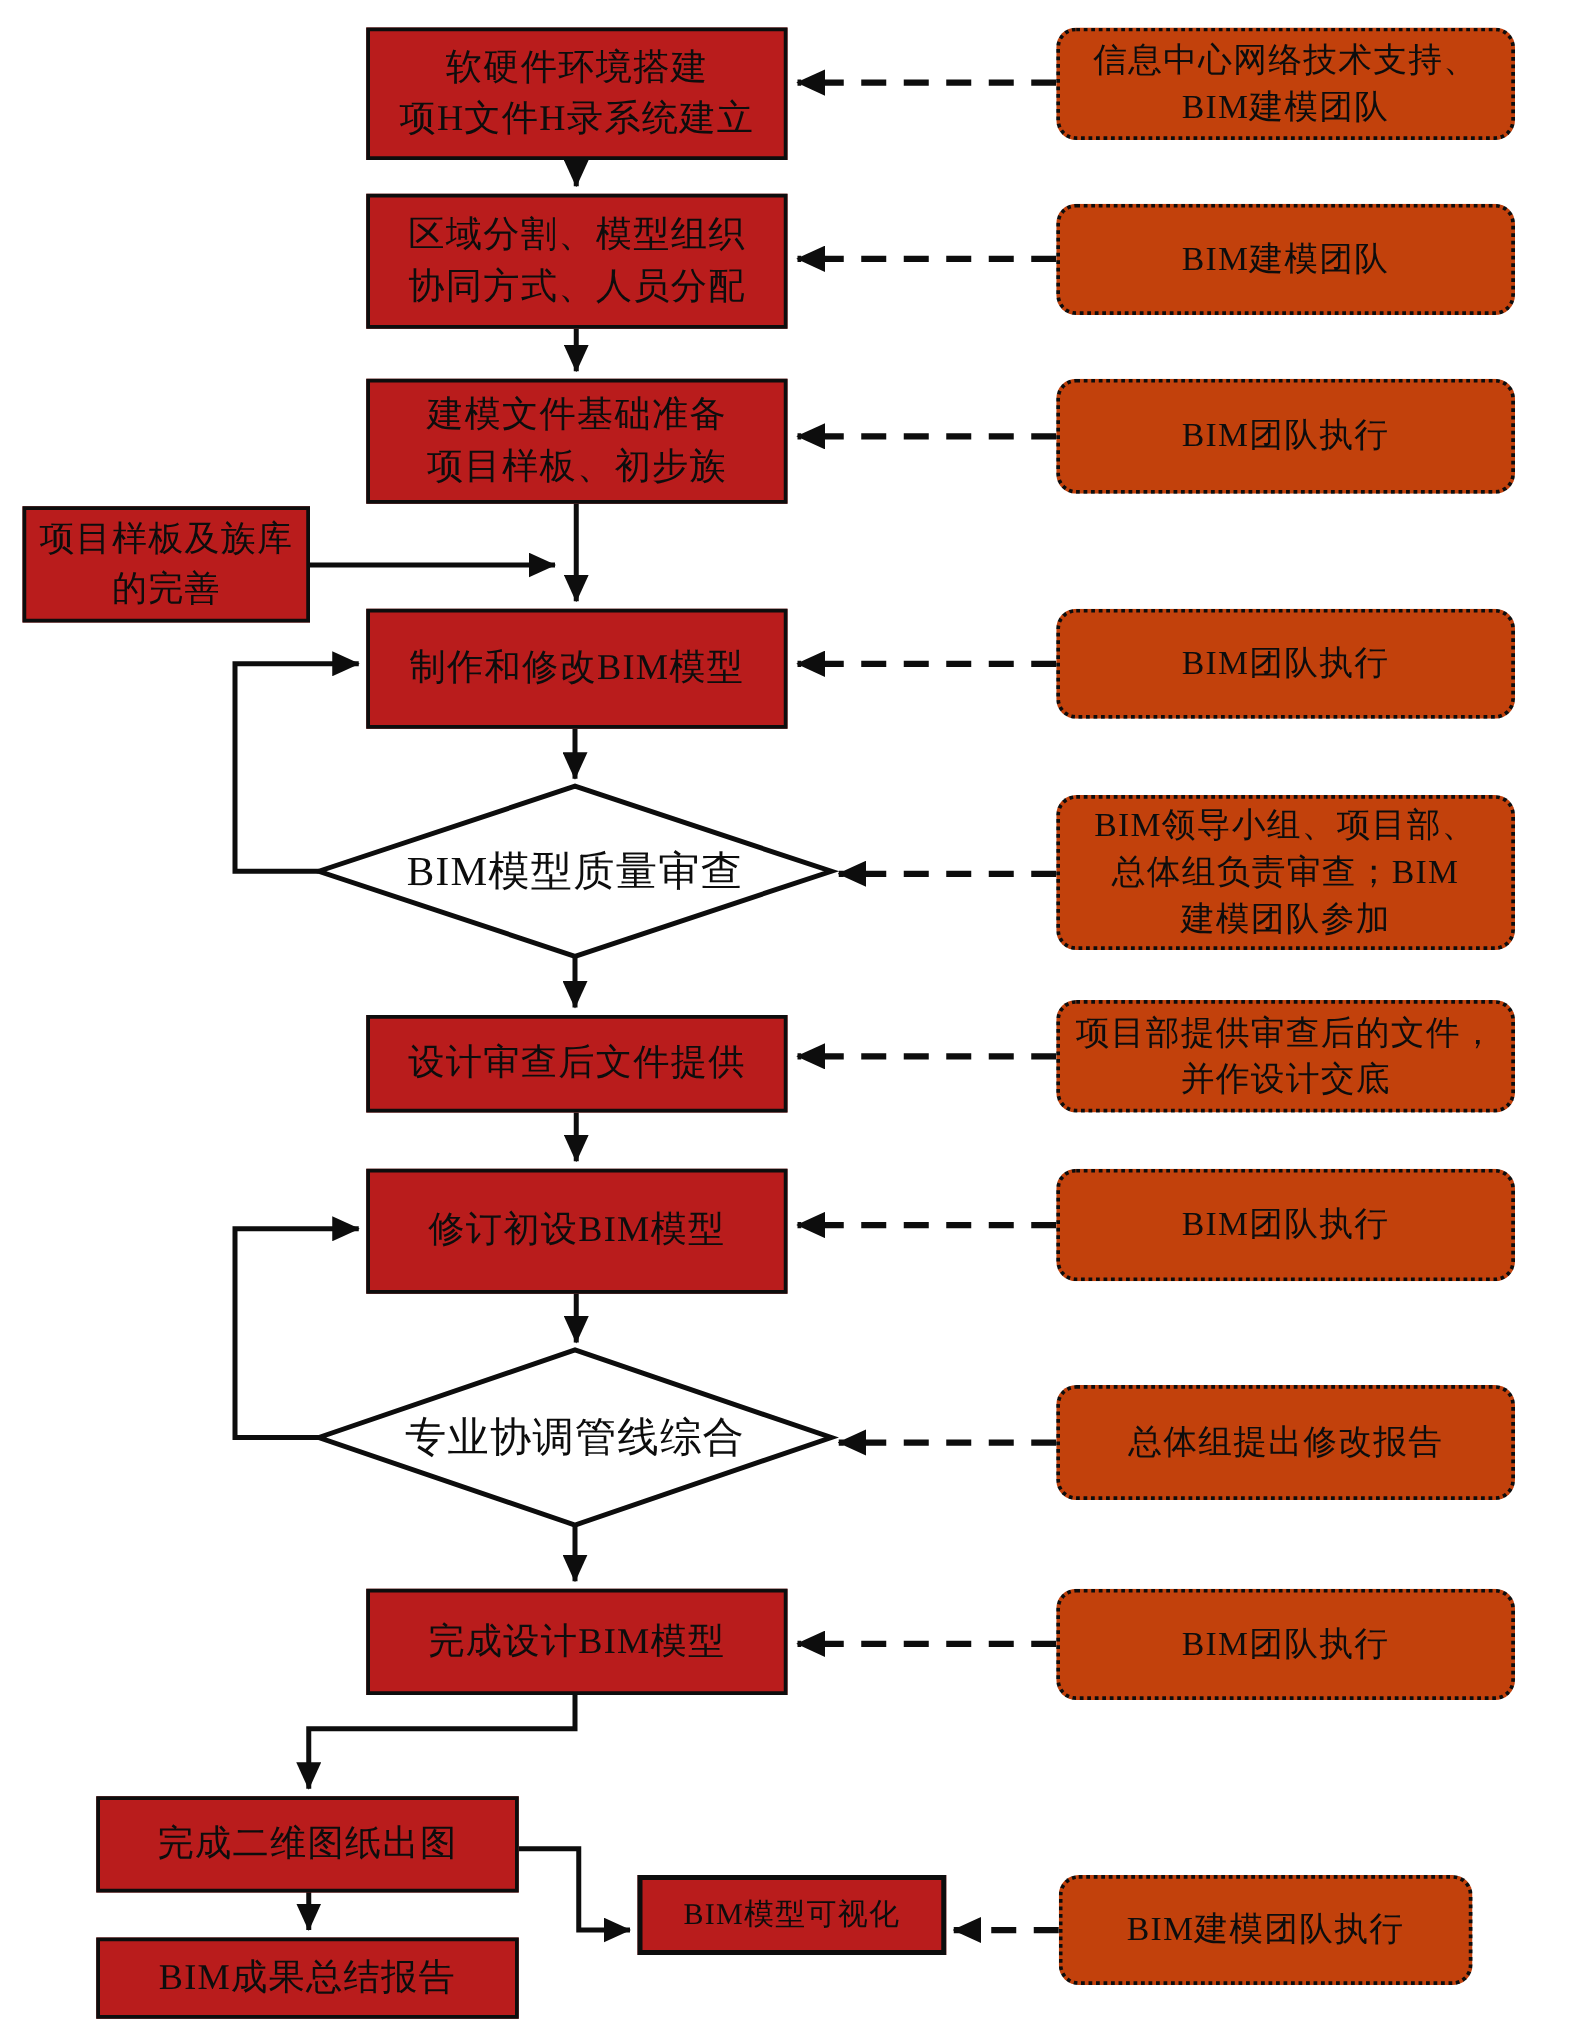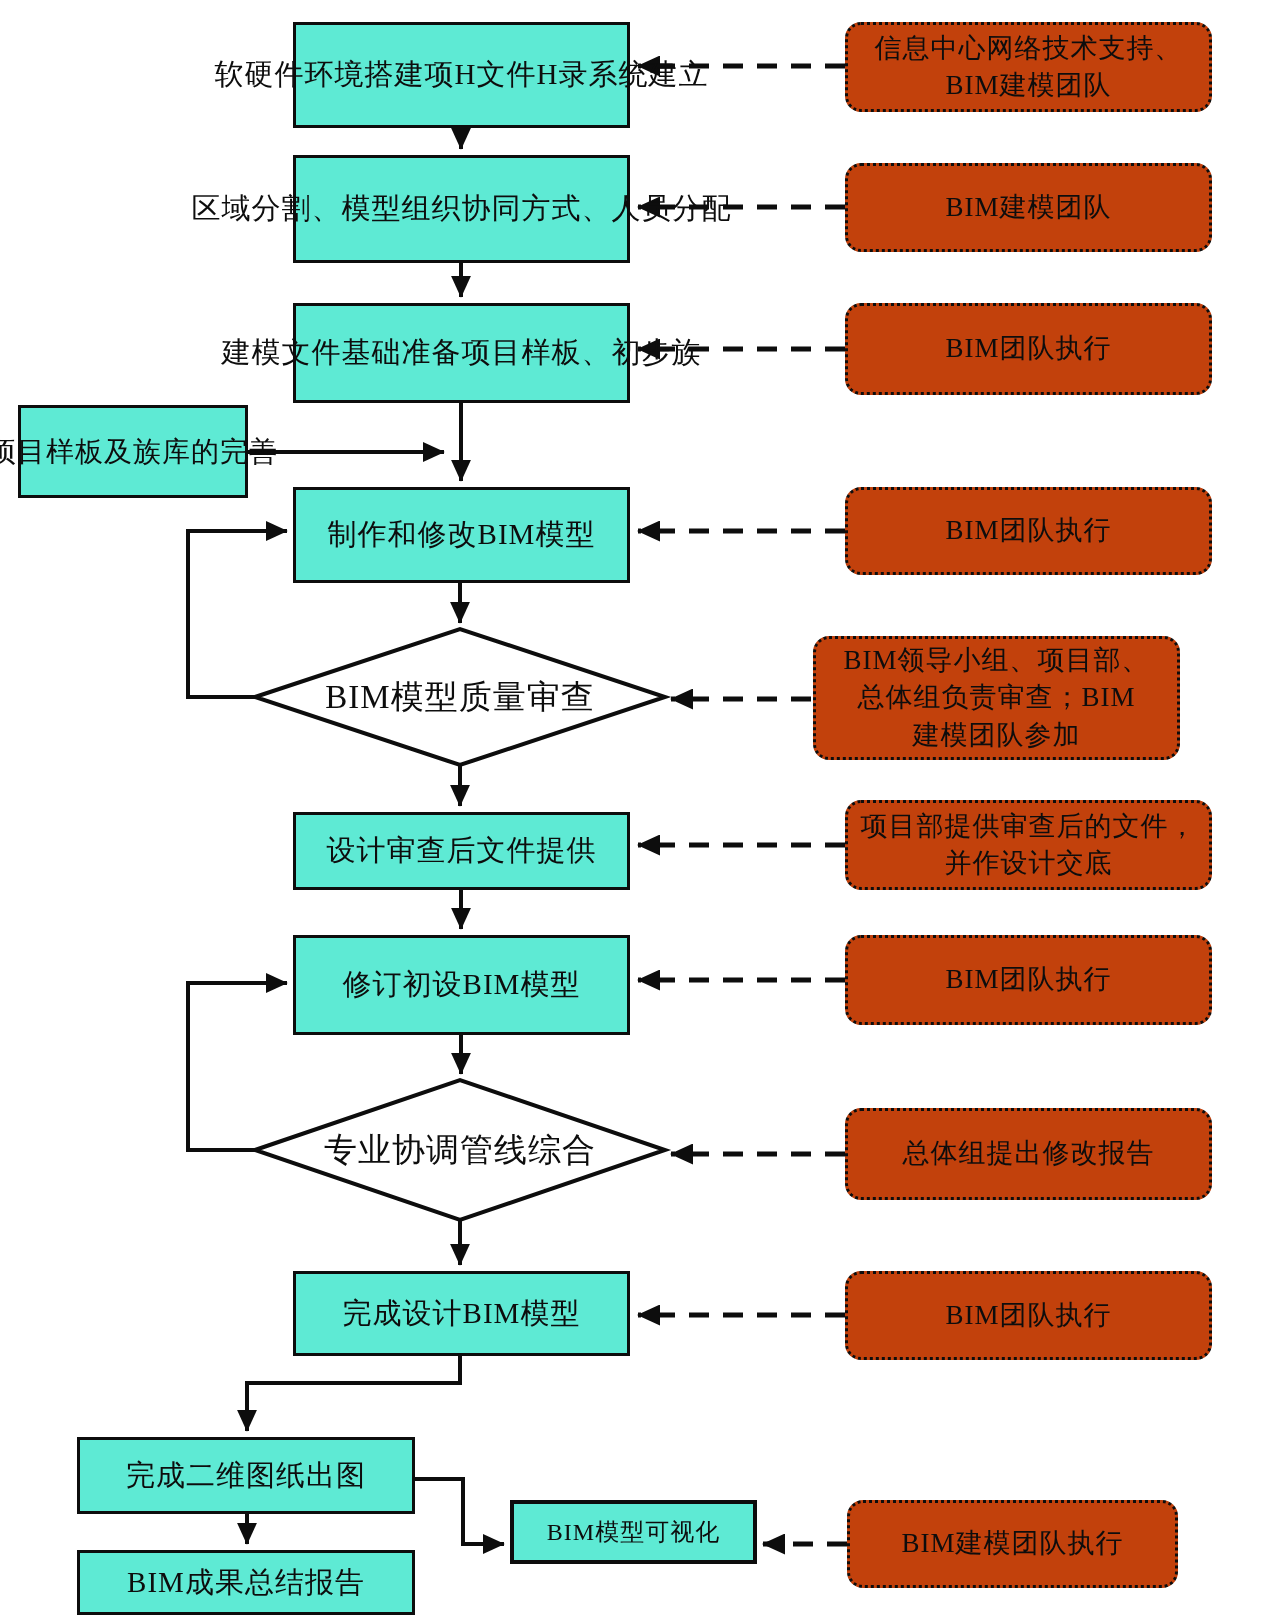--- a/index.html
+++ b/index.html
@@ -9,22 +9,22 @@
     background:#ffffff;
     font-family:"Liberation Serif","DejaVu Serif",serif;
     color:#0d0d0d;
     overflow:hidden;
   }
   svg.wires{position:absolute;left:0;top:0;width:1265px;height:1618px;}
   .node{
     position:absolute;
     box-sizing:border-box;
     border:3px solid #0d0d0d;
-    background:#5eead4;
-    display:flex;justify-content:center;align-items:center;
+    background:#b91c1c;
+    display:flex;flex-direction:column;justify-content:center;align-items:center;
     text-align:center;
     font-size:29px;line-height:1.42;letter-spacing:1px;
   }
   .ann{
     position:absolute;
     box-sizing:border-box;
     border:3px dotted #0d0d0d;
     border-radius:16px;
     background:#c2410c;
     display:flex;flex-direction:column;justify-content:center;align-items:center;
@@ -158,21 +158,21 @@
   </div>
 
   <div class="ann" style="left:845px;top:303px;width:367px;height:92px;">
     <span>BIM团队执行</span>
   </div>
 
   <div class="ann" style="left:845px;top:487px;width:367px;height:88px;">
     <span>BIM团队执行</span>
   </div>
 
-  <div class="ann" style="left:813px;top:636px;width:367px;height:124px;">
+  <div class="ann" style="left:845px;top:636px;width:367px;height:124px;">
     <span>BIM领导小组、项目部、</span>
     <span>总体组负责审查；BIM</span>
     <span>建模团队参加</span>
   </div>
 
   <div class="ann" style="left:845px;top:800px;width:367px;height:90px;">
     <span>项目部提供审查后的文件，</span>
     <span>并作设计交底</span>
   </div>
 

